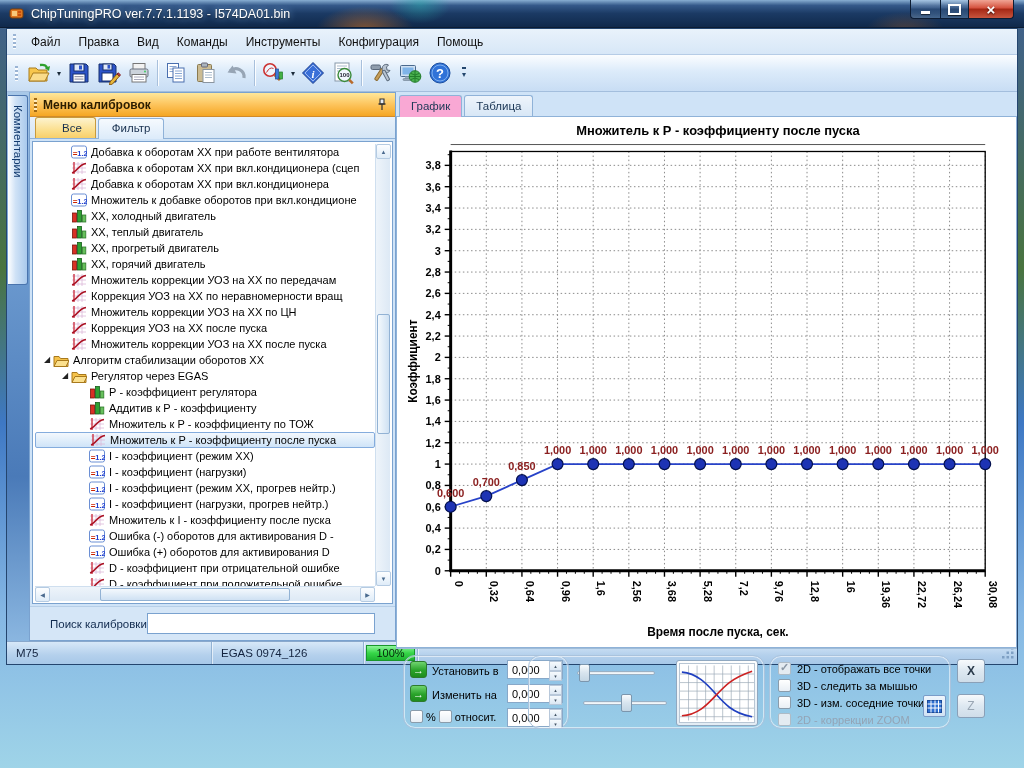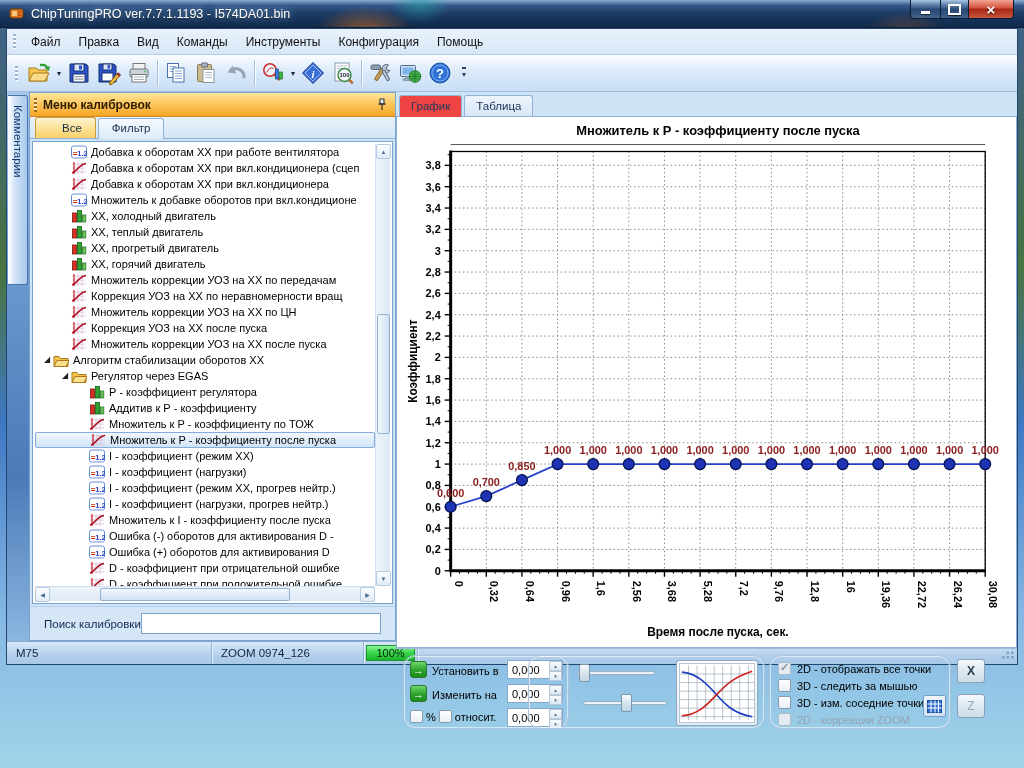--- a/index.html
+++ b/index.html
@@ -80,28 +80,28 @@
 .vsb .arr.up{top:0;}.vsb .arr.dn{bottom:0;}
 .vsb .thumb{position:absolute;left:1px;width:13px;top:170px;height:120px;border:1px solid #92b2d4;border-radius:2px;
   background:linear-gradient(90deg,#f4f9fd,#cfe1f3);}
 .hsb{position:absolute;left:2px;right:17px;bottom:2px;height:15px;background:linear-gradient(#eef4fa,#dde9f5);border-top:1px solid #cfdfef;}
 .hsb .arr{position:absolute;top:0;width:15px;height:15px;font-size:6px;color:#4a6a8e;display:flex;align-items:center;justify-content:center;
   background:linear-gradient(#fdfeff,#dfecf8);border:1px solid #b5cbe2;border-radius:2px;}
 .hsb .arr.lf{left:0;}.hsb .arr.rt{right:0;}
 .hsb .thumb{position:absolute;top:1px;height:13px;left:65px;width:190px;border:1px solid #92b2d4;border-radius:2px;
   background:linear-gradient(#f4f9fd,#cfe1f3);}
 
-.sb-search{height:34px;flex:none;display:flex;align-items:center;padding:0 14px;background:#d5e6f7;border-top:1px solid #b7cfe8;font-size:11.5px;color:#102a4e;}
+.sb-search{height:34px;flex:none;display:flex;align-items:center;padding:0 20px;background:#d5e6f7;border-top:1px solid #b7cfe8;font-size:11.5px;color:#102a4e;}
 .sb-search input{flex:1;height:21px;border:1px solid #7aa2cf;background:#fff;font-size:11.5px;padding:0 4px;font-family:"Liberation Sans",sans-serif;}
 
 .rightpanel{flex:1;display:flex;flex-direction:column;background:#cfe3f7;min-width:0;}
 .rp-tabs{height:24px;flex:none;display:flex;padding:3px 0 0 3px;}
 .rp-tab{padding:4px 11px 0;font-size:11.5px;border:1px solid #8fb2d8;border-bottom:none;border-radius:3px 3px 0 0;margin-right:2px;
   background:linear-gradient(#eef4fb,#d8e7f6);color:#203a58;}
-.rp-tab.active{background:#ef4444;z-index:2;margin-bottom:-1px;text-align:right;}
+.rp-tab.active{background:#f9a8d4;z-index:2;margin-bottom:-1px;text-align:right;}
 .chart-box{height:532px;flex:none;background:#fff;border:1px solid #8fb2d8;position:relative;}
 .rp-controls{flex:1;position:relative;background:linear-gradient(#dcebfa,#c9ddf2);border-top:1px solid #9fbcd8;}
 .grp{position:absolute;top:6px;height:74px;border:1px solid #aac3dd;border-radius:12px;box-shadow:inset 0 0 0 1px rgba(255,255,255,.55);}
 .arrow-btn{position:absolute;left:6px;width:17px;height:17px;border:1px solid #2d7a2d;border-radius:3px;color:#fff;font-size:11px;font-weight:bold;
   background:linear-gradient(#6fd46f,#2aa32a 55%,#1e8c1e);display:flex;align-items:center;justify-content:center;}
 .arrow-btn::before{content:"\2192";}
 .ctl-label{position:absolute;left:28px;font-size:11px;color:#000;}
 .spin{position:absolute;right:5px;width:56px;height:19px;border:1px solid #88a8c8;background:#fff;display:flex;}
 .spin .val{flex:1;font-size:11px;padding:3px 0 0 4px;color:#000;}
 .spin .ud{width:13px;display:flex;flex-direction:column;}
@@ -1040,21 +1040,21 @@
           </div>
       </div>
     </div>
   </div>
 
   <div class="statusbar">
     <div class="seg s1">
         <span>M75</span>
       </div>
     <div class="seg s2">
-        <span>ZOOM 0974_126</span>
+        <span>EGAS 0974_126</span>
       </div>
     <div class="seg s3">
       <div class="progress-badge">
           <span>100%</span>
         </div>
     </div>
     <div class="seg s4">
       <svg width="13" height="13">
         <g fill="#7ea0c4">
             <rect x="9" y="9" width="2.5" height="2.5"></rect>

